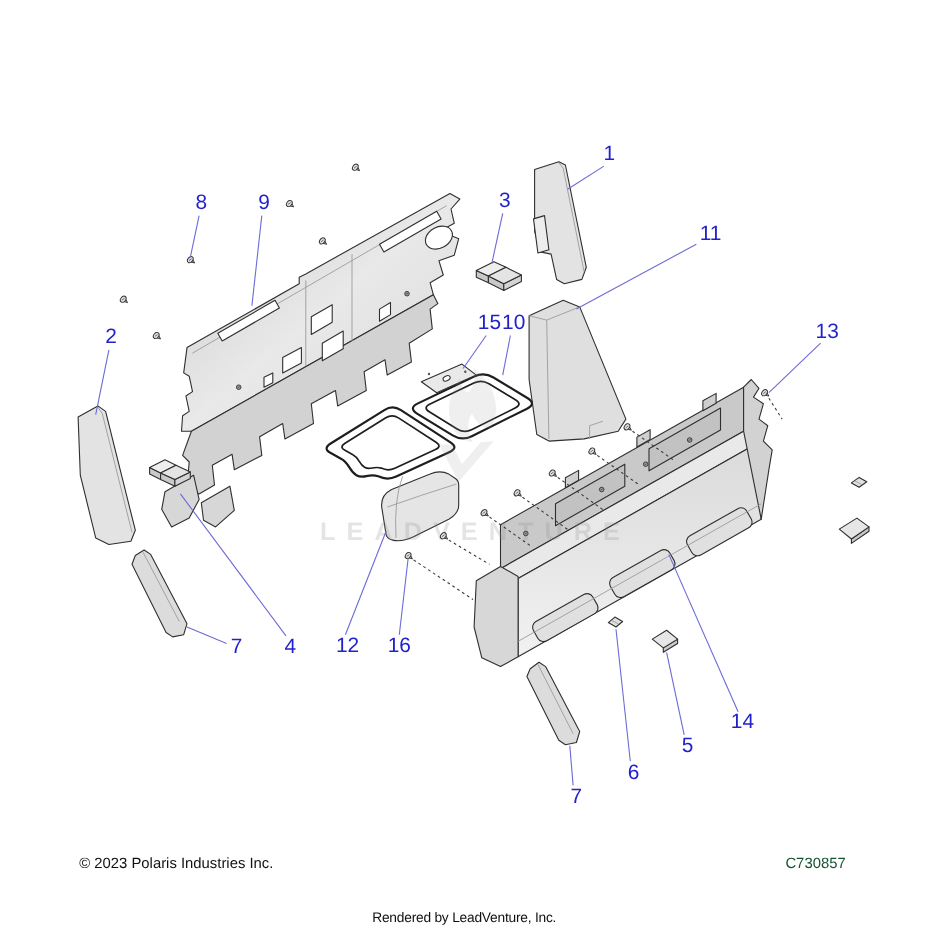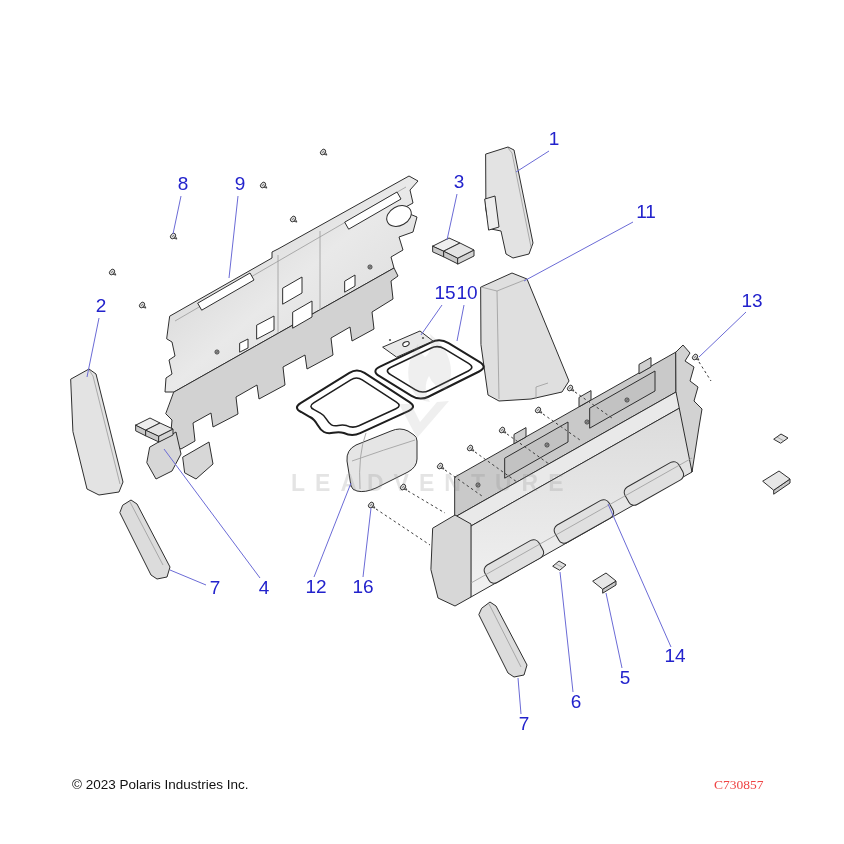--- a/index.html
+++ b/index.html
@@ -8,21 +8,21 @@
   .page svg{position:absolute;left:0;top:0;}
   .pl{stroke:#2f2f2f;stroke-width:1;stroke-linejoin:round;stroke-linecap:round;}
   .thin{stroke:#9a9a9a;stroke-width:0.8;fill:none;}
   .dash{stroke:#3c3c3c;stroke-width:1;stroke-dasharray:2.5 2.8;}
   .leader{stroke:#6b6bd6;stroke-width:1;}
   .callout{font-family:"Liberation Sans",sans-serif;font-size:19px;fill:#2222cc;text-anchor:middle;}
   .wm-text{font-family:"Liberation Sans",sans-serif;font-size:23px;font-weight:bold;
            letter-spacing:10px;fill:#8a8a8a;opacity:0.22;}
   .wm-shape{fill:#9a9a9a;opacity:0.16;}
   .footer-copyright{position:absolute;left:72px;top:777px;font-size:13.5px;color:#111;}
-  .footer-code{position:absolute;left:714px;top:777px;font-size:13.5px;color:#ef4444;font-family:Liberation Serif, serif;}
+  .footer-code{position:absolute;left:714px;top:777px;font-size:13.5px;color:#14532d;}
   .footer-rendered{position:absolute;left:0;top:827px;width:100%;text-align:center;
                    font-size:12.5px;letter-spacing:-0.2px;color:#111;}
 </style>
 </head>
 <body>
 
 <div class="page">
 
 <svg id="diagram-svg" width="844" height="844" viewBox="0 0 844 844" xmlns="http://www.w3.org/2000/svg" xmlns:xlink="http://www.w3.org/1999/xlink">
   <defs>
@@ -246,14 +246,15 @@
         <text x="316" y="593" class="callout" fill="#2222cc">12</text>
         <text x="752" y="307" class="callout" fill="#2222cc">13</text>
         <text x="675" y="662" class="callout" fill="#2222cc">14</text>
         <text x="445" y="299" class="callout" fill="#2222cc">15</text>
         <text x="363" y="593" class="callout" fill="#2222cc">16</text>
       </g>
 </svg>
 
 <div class="footer-copyright">© 2023 Polaris Industries Inc.</div>
 <div class="footer-code">C730857</div>
+<div class="footer-rendered">Rendered by LeadVenture, Inc.</div>
 
 </div>
 
 </body></html>

